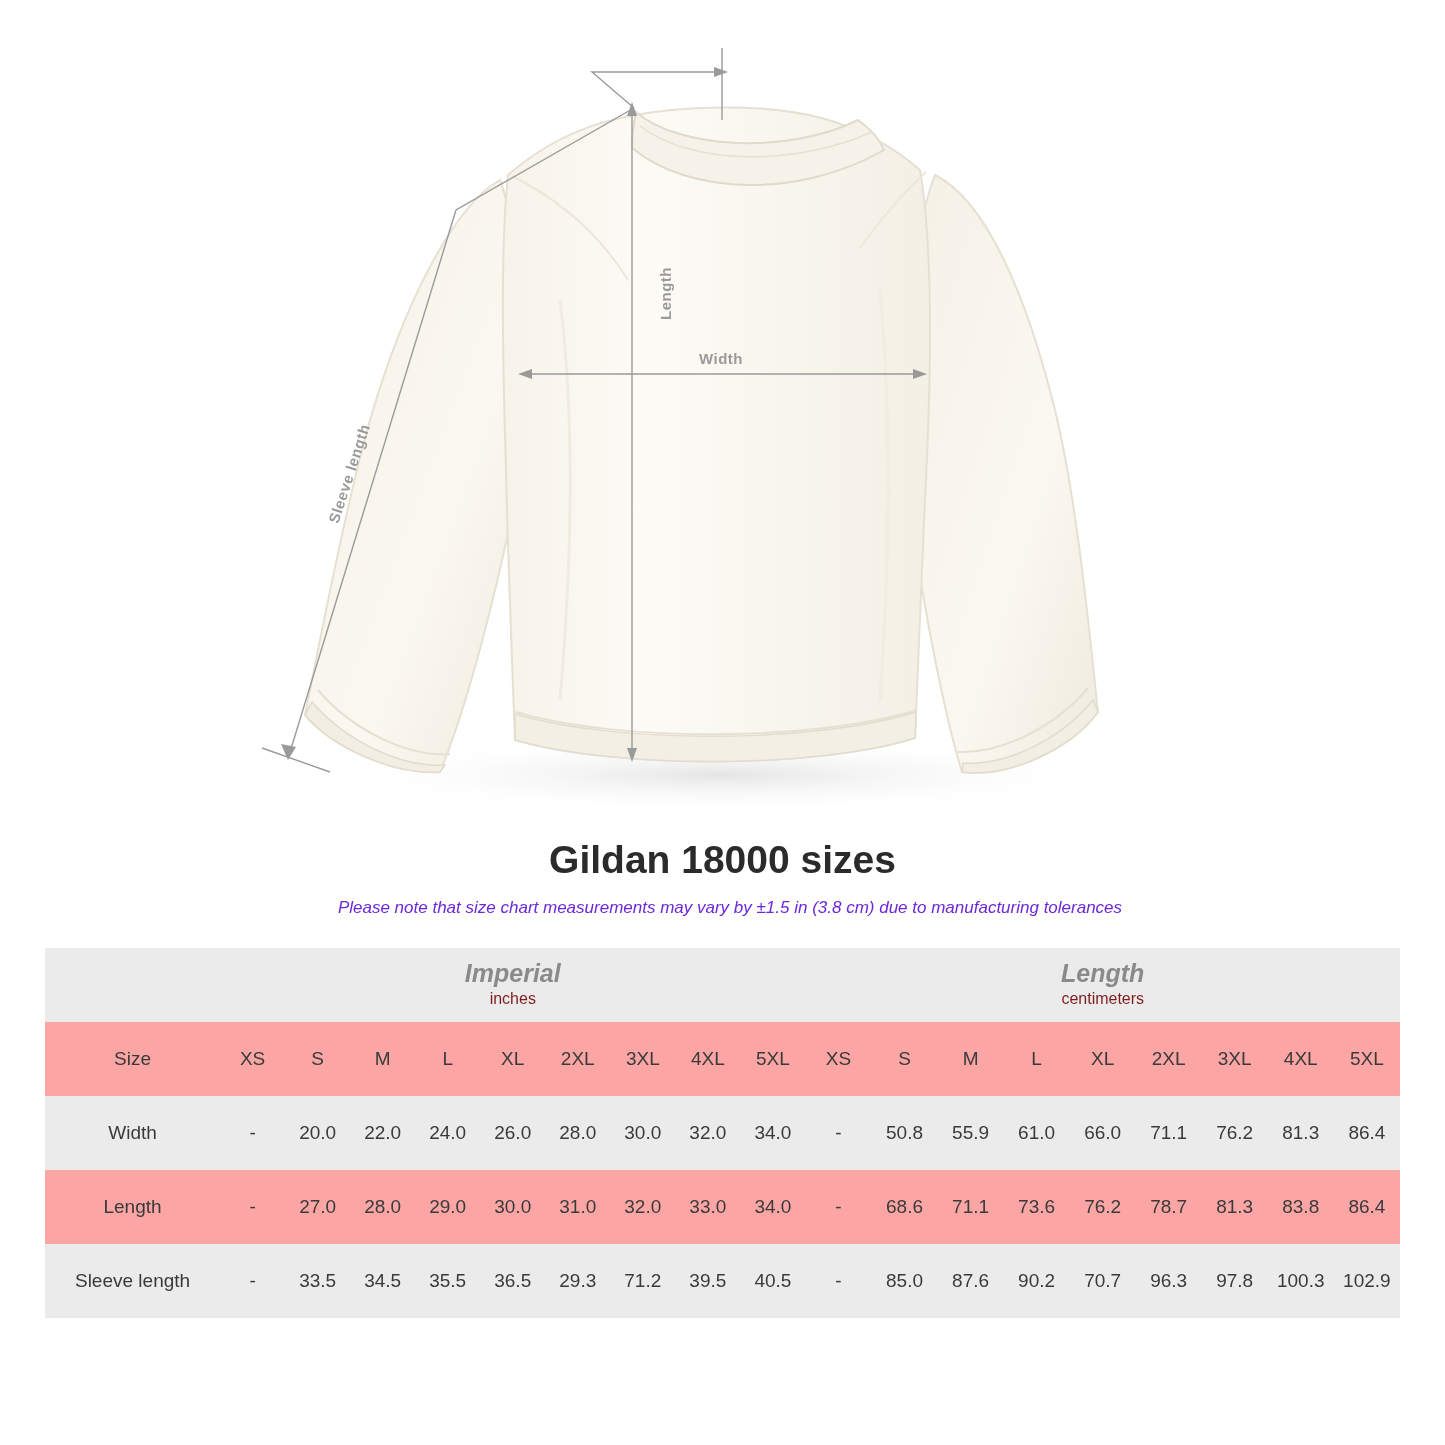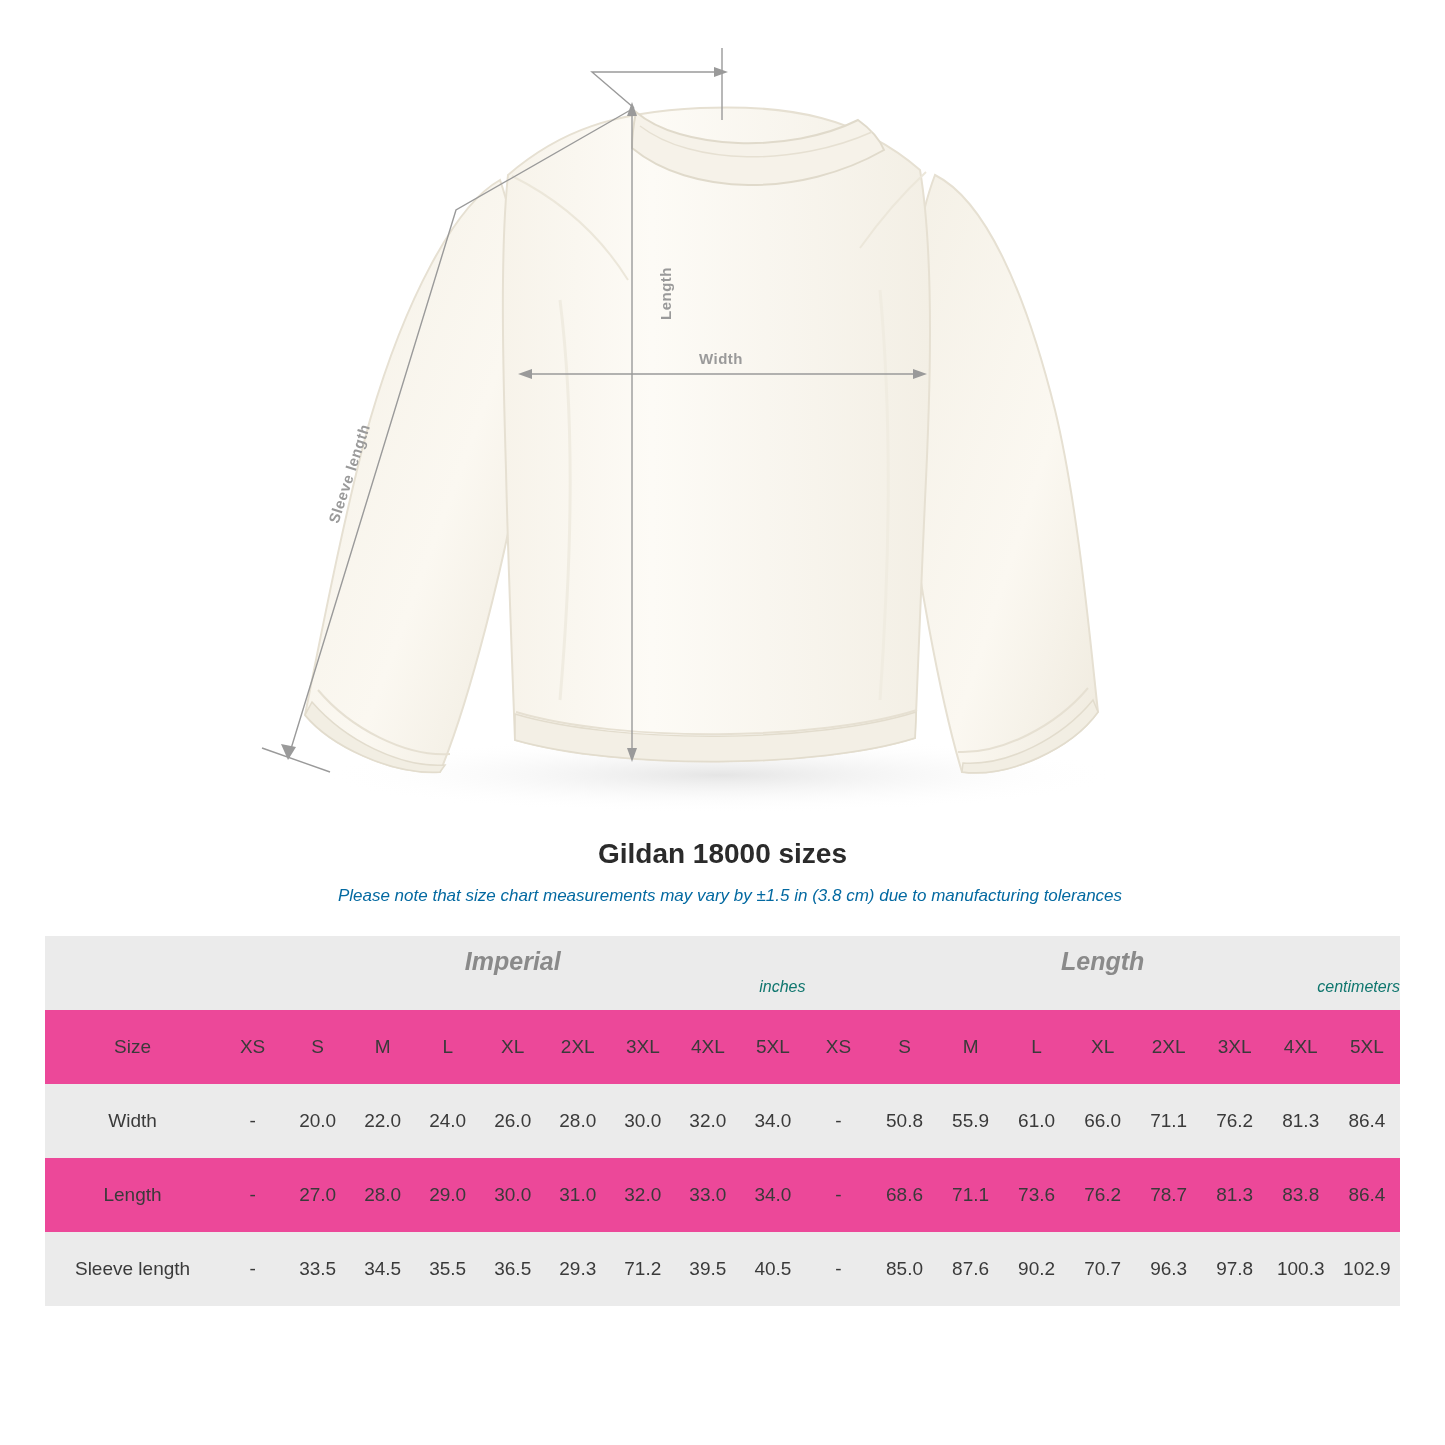--- a/index.html
+++ b/index.html
@@ -51,29 +51,29 @@
     transform-origin: left top;
     white-space: nowrap;
   }
 
   
   .title-block {
     text-align: center;
     margin-top: 8px;
   }
   .chart-title {
-    font-size: 28px;
+    font-size: 39px;
     font-weight: bold;
     color: #2b2b2b;
     margin: 0;
   }
   .chart-note {
     font-size: 17px;
     font-style: italic;
-    color: #0369a1;
+    color: #6d28d9;
     margin: 16px 0 0 15px;
   }
 
   
   .table-wrap {
     margin: 30px 45px 8px 45px;
     width: 1355px;
   }
   table.size-table {
     border-collapse: collapse;
@@ -95,40 +95,38 @@
   }
   .unit-name {
     font-size: 25px;
     font-style: italic;
     font-weight: bold;
     color: #8a8a8a;
     line-height: 1.15;
   }
   .unit-sub {
     font-size: 16px;
-    font-style: italic;
-    color: #0f766e;
+    color: #7f1d1d;
     line-height: 1.5;
-    text-align: right;
   }
   .row-head {
     font-weight: bold;
     font-size: 20px;
     color: #3a3a3a;
   }
   .col-head {
     font-weight: bold;
     font-size: 20px;
     color: #3a3a3a;
   }
   tr.shade td {
     background: #ebebeb;
   }
   tr.plain td {
-    background: #ec4899;
+    background: #fca5a5;
   }
   td.firstcol {
     width: 175px;
   }
 </style>
 </head>
 <body>
 
 <div class="page">
 

